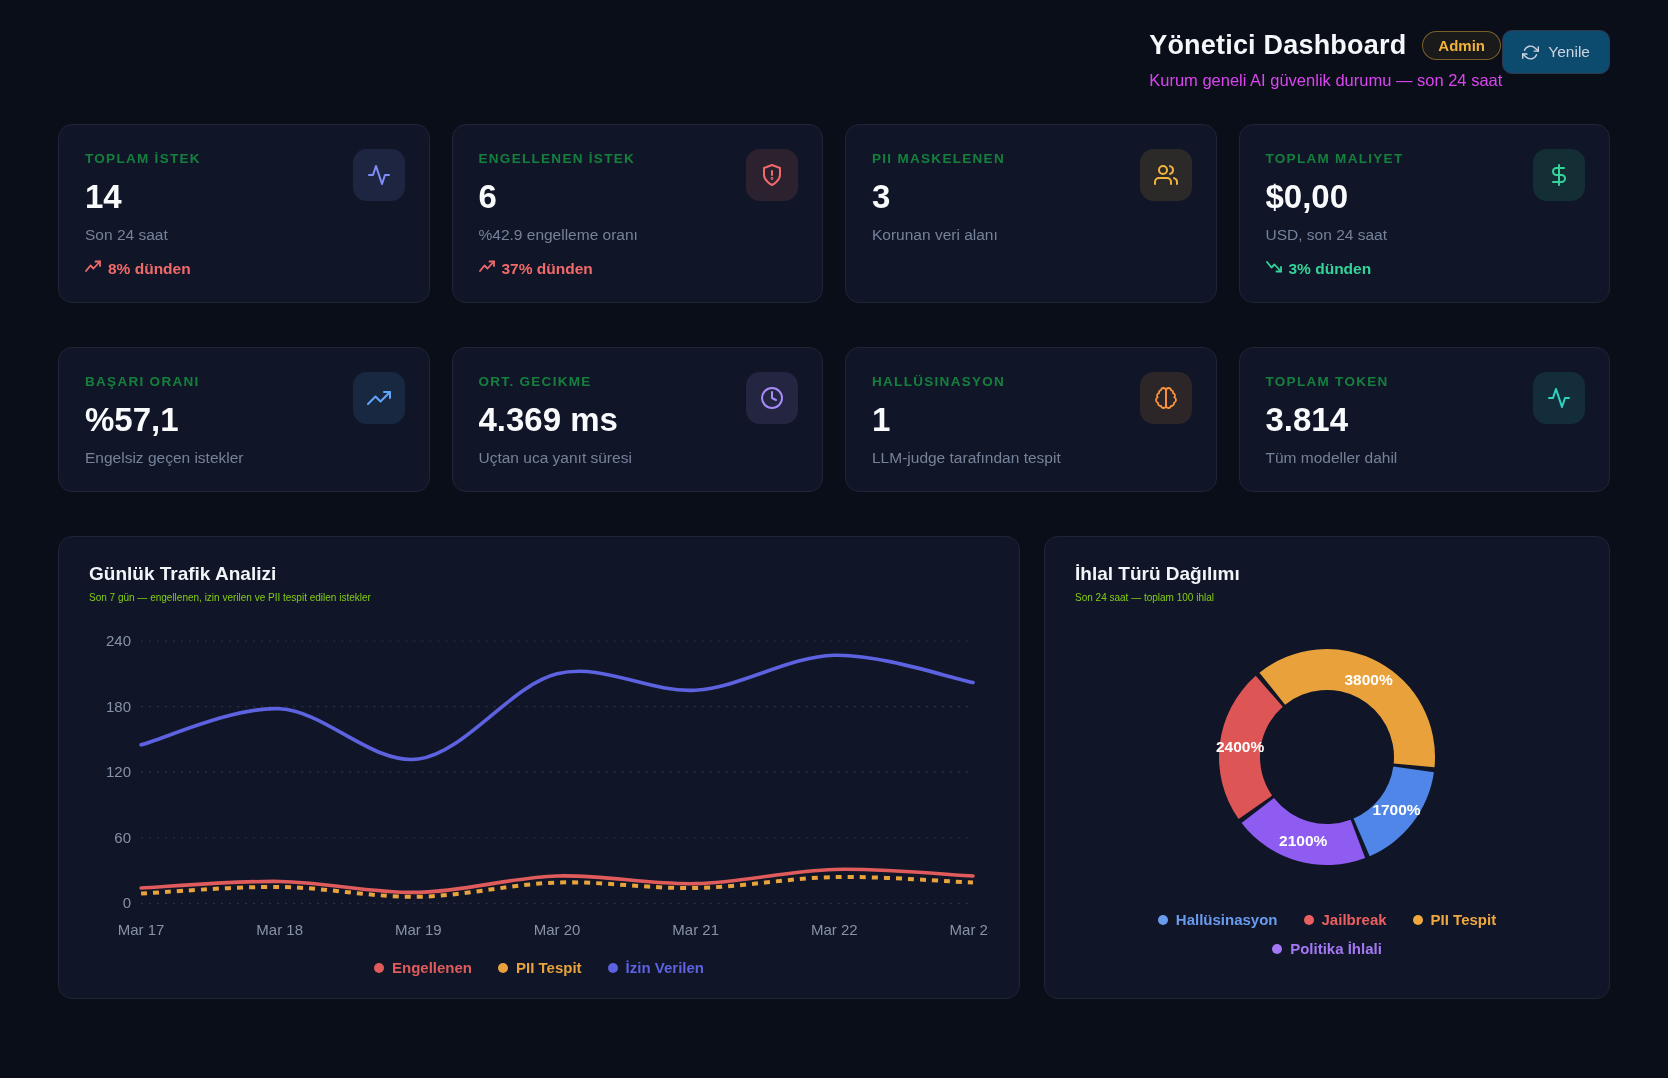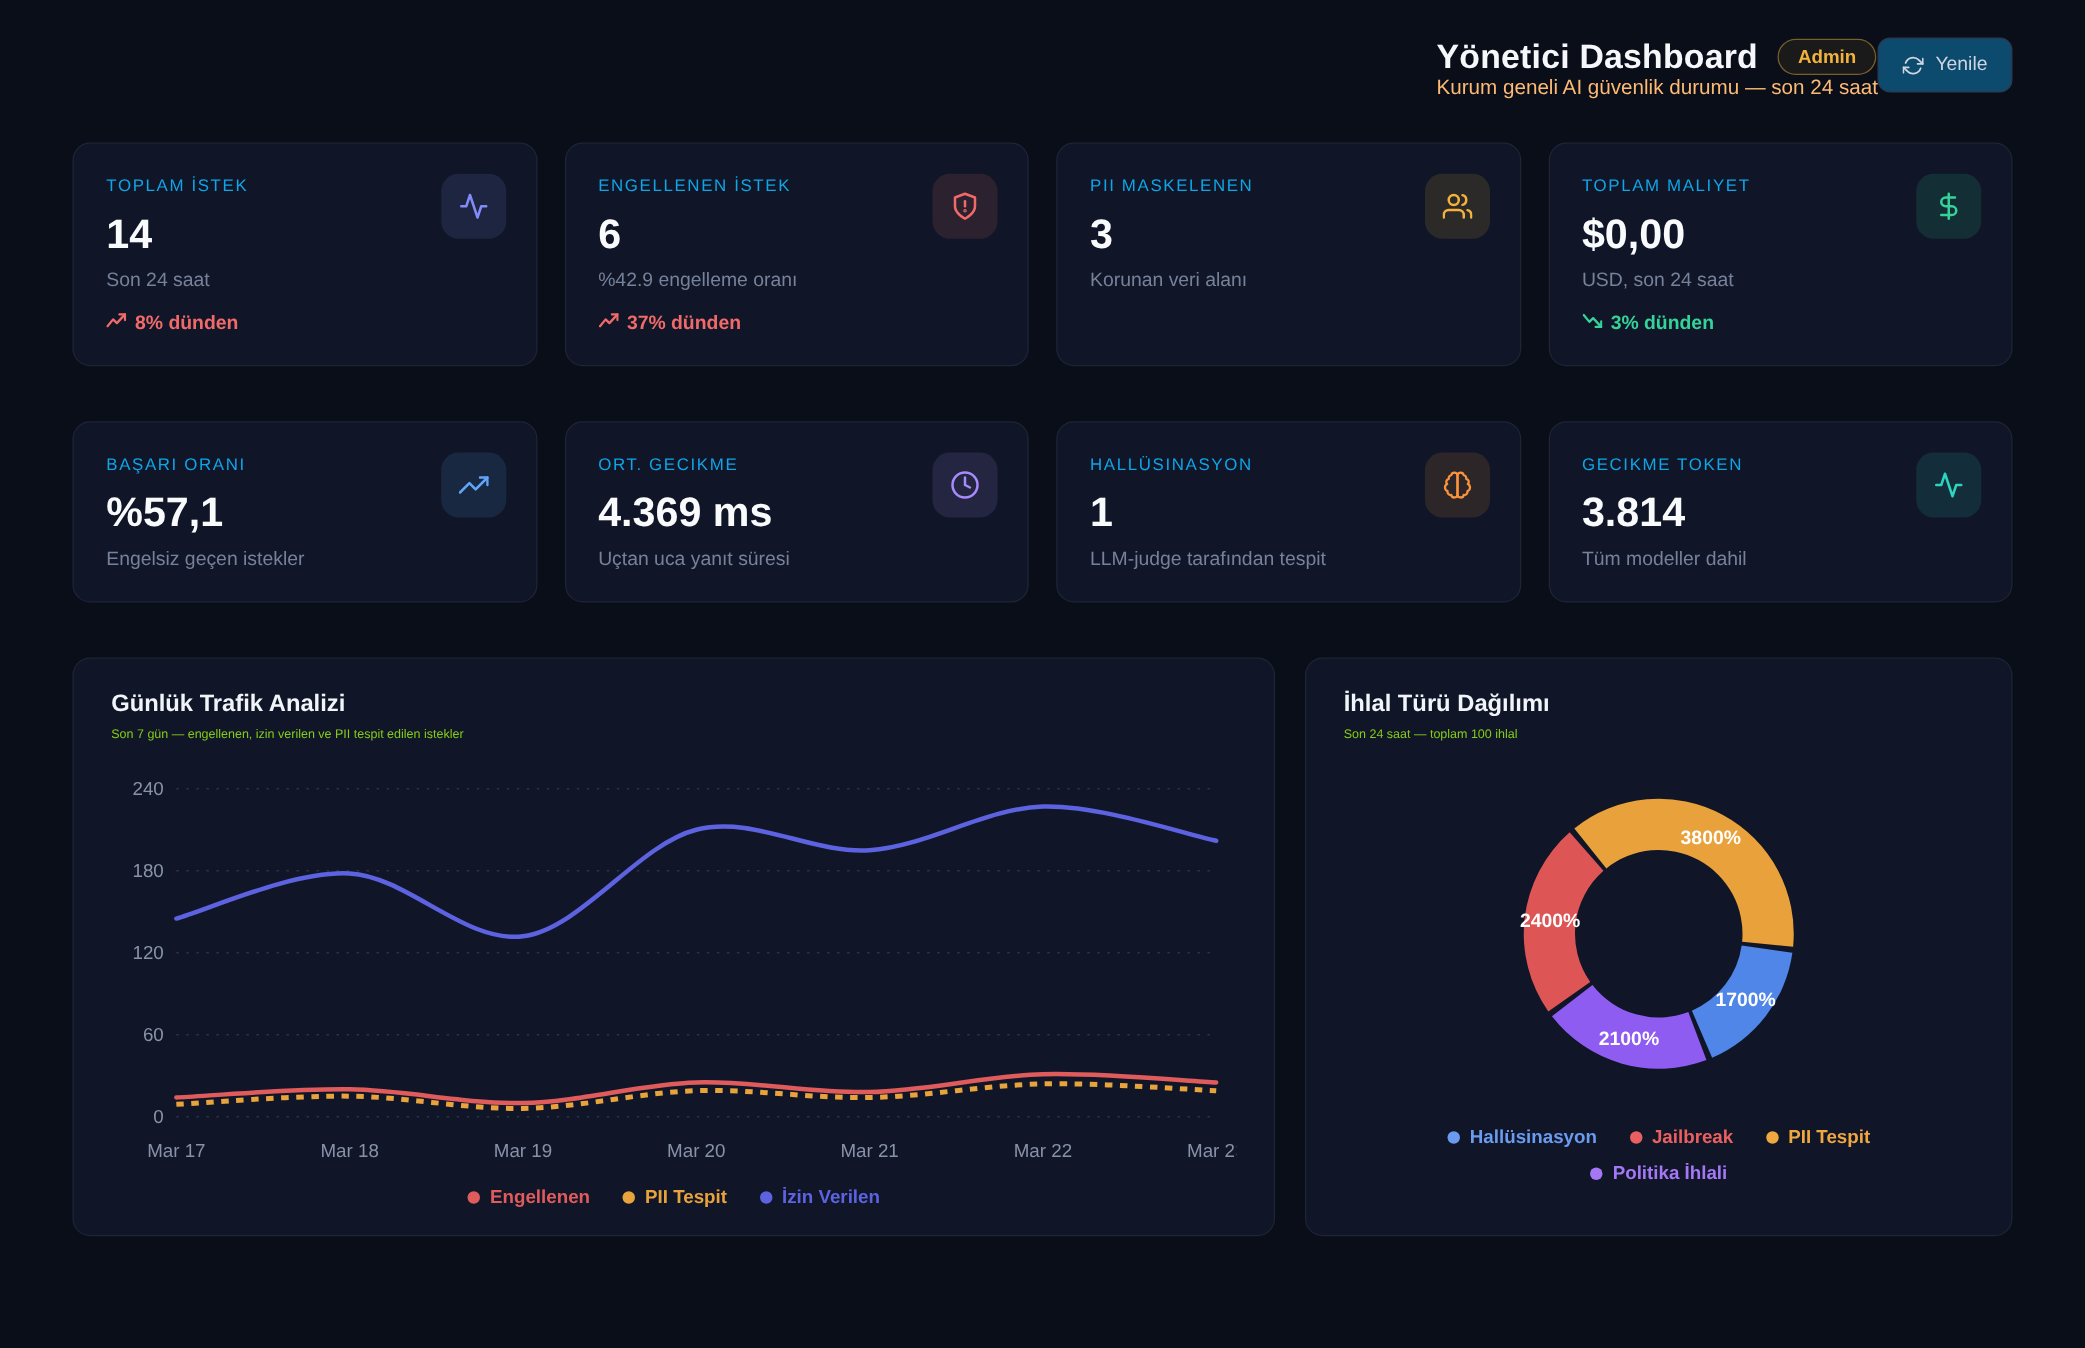--- a/index.html
+++ b/index.html
@@ -6,29 +6,29 @@
   html,body{margin:0;padding:0;background:#080c15}
   body{font-family:"Liberation Sans",sans-serif;color:#e2e8f0}
   .page{width:1668px;min-height:1078px;padding:30px 58px 46px;background:#0a0e18}
 
   
   .topbar{display:flex;justify-content:flex-end;align-items:flex-start}
   .title-row{display:flex;align-items:center;gap:16px}
   h1{margin:0;font-size:27px;color:#f5f7fa;letter-spacing:.2px}
   .badge{font-size:15px;font-weight:700;color:#f2b33d;background:rgba(242,179,61,.07);
          border:1px solid rgba(242,179,61,.45);padding:5px 15px;border-radius:999px}
-  .subtitle{font-size:16.5px;color:#fdba74}
+  .subtitle{margin-top:10px;font-size:16.5px;color:#d946ef}
   .refresh-btn{display:flex;align-items:center;gap:9px;background:#0c4a6e;border:1px solid #2e384d;
          color:#cdd5e1;font-size:15.5px;padding:12px 19px;border-radius:10px;cursor:pointer;font-family:inherit}
 
   
   .stats-grid{display:grid;grid-template-columns:repeat(4,1fr);gap:44px 22px;margin-top:34px}
   .card{background:#101627;border:1px solid #1d2537;border-radius:14px}
   .stat-card{position:relative;padding:26px 26px 24px}
-  .stat-label{font-size:13.5px;font-weight:400;letter-spacing:1.3px;color:#0ea5e9}
+  .stat-label{font-size:13.5px;font-weight:700;letter-spacing:1.3px;color:#15803d}
   .stat-value{font-size:33px;font-weight:700;color:#f8fafc;margin-top:12px}
   .stat-sub{font-size:15.5px;color:#76819a;margin-top:10px}
   .stat-trend{display:flex;align-items:flex-start;gap:7px;margin-top:16px;font-size:15.5px;font-weight:700;color:var(--accent)}
   .stat-icon{position:absolute;top:24px;right:24px;width:52px;height:52px;border-radius:14px;
          display:flex;align-items:center;justify-content:center;color:var(--accent);background:var(--accent-bg,rgba(255,255,255,.08))}
 
   
   .bottom{display:grid;grid-template-columns:1fr 566px;gap:24px;margin-top:44px}
   .panel{padding:26px 30px 22px}
   .panel-title{font-size:19px;font-weight:700;color:#f1f5f9}
@@ -168,21 +168,21 @@
       <div class="stat-sub">LLM-judge tarafından tespit</div>
       <div class="stat-icon" style="--accent: #fb923c; --accent-bg: rgba(251,146,60,0.13);">
         <svg width="24" height="24" viewBox="0 0 24 24" fill="none" stroke="currentColor" stroke-width="1.8" stroke-linecap="round" stroke-linejoin="round">
             <path d="M9.5 2A2.5 2.5 0 0 1 12 4.5v15a2.5 2.5 0 0 1-4.96.44 2.5 2.5 0 0 1-2.96-3.08 3 3 0 0 1-.34-5.58 2.5 2.5 0 0 1 1.32-4.24 2.5 2.5 0 0 1 1.98-3A2.5 2.5 0 0 1 9.5 2Z"></path>
             <path d="M14.5 2A2.5 2.5 0 0 0 12 4.5v15a2.5 2.5 0 0 0 4.96.44 2.5 2.5 0 0 0 2.96-3.08 3 3 0 0 0 .34-5.58 2.5 2.5 0 0 0-1.32-4.24 2.5 2.5 0 0 0-1.98-3A2.5 2.5 0 0 0 14.5 2Z"></path>
           </svg>
       </div>
     </div>
 
     <div class="card stat-card">
-      <div class="stat-label">GECIKME TOKEN</div>
+      <div class="stat-label">TOPLAM TOKEN</div>
       <div class="stat-value">3.814</div>
       <div class="stat-sub">Tüm modeller dahil</div>
       <div class="stat-icon" style="--accent: #2dd4bf; --accent-bg: rgba(45,212,191,0.13);">
         <svg width="24" height="24" viewBox="0 0 24 24" fill="none" stroke="currentColor" stroke-width="2" stroke-linecap="round" stroke-linejoin="round">
             <path d="M22 12h-4l-3 9L9 3l-3 9H2"></path>
           </svg>
       </div>
     </div>
   </div>
 

